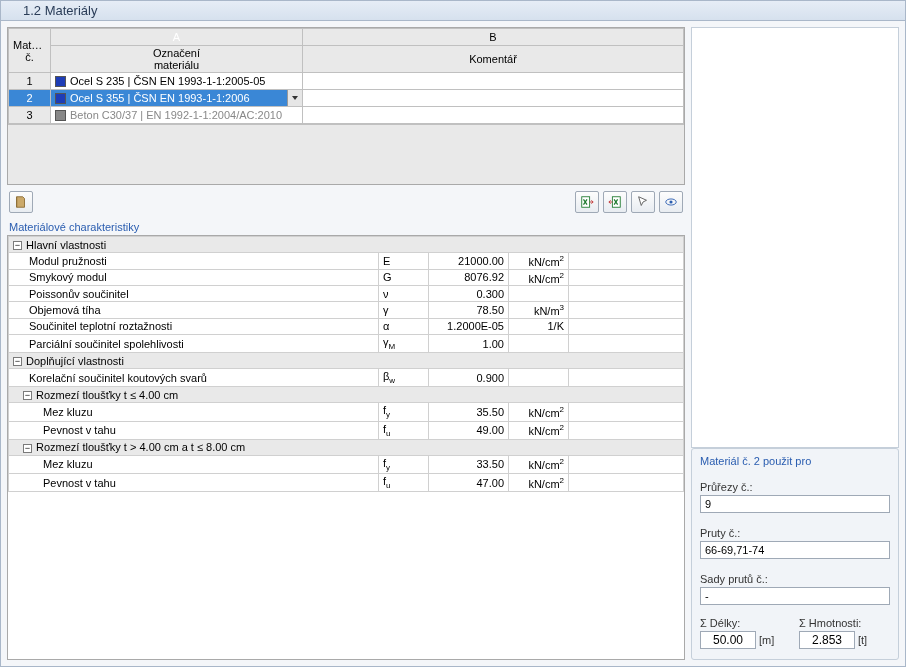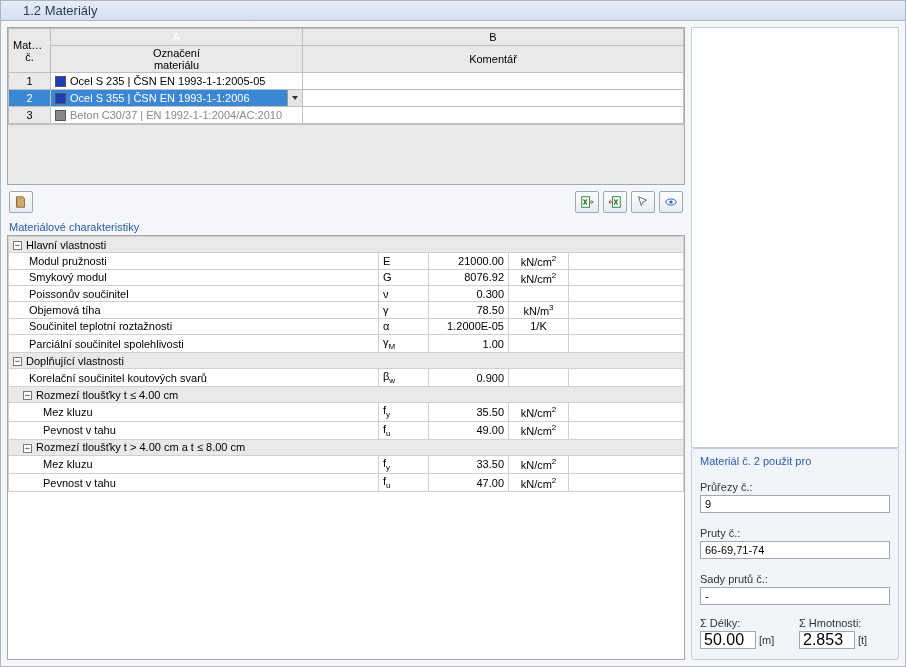--- a/index.html
+++ b/index.html
@@ -155,21 +155,21 @@
     white-space:nowrap;
     overflow:hidden;
   }
   .props .group td {
     background:#e9e9e9;
     font-weight:normal;
     margin-top:16px;
   }
   .props .sym { text-align:left; }
   .props .val { text-align:right; }
-  .props .unit { text-align:center;margin-left:44px; }
+  .props .unit { text-align:right;margin-left:44px; }
   .tree-toggle {
     display:inline-block; width:9px; height:9px;
     border:1px solid #7a7a7a;
     text-align:center; line-height:7px;
     font-size:9px;
     margin-right:4px;
     background:#fff;
     vertical-align:middle;
   }
   .indent1 { padding-left:20px !important; }
@@ -206,22 +206,22 @@
   }
   .sum-col { flex:1; }
   .sum-col .sum-label { color:#333; }
   .sum-box {
     display:flex; align-items:center; gap:3px; margin-top:2px;
   }
   .sum-box input {
     width:56px; height:18px;
     border:1px solid #9fa9b6;
     background:#fff; padding:1px 3px;
-    text-align:left;
-    font-family:inherit; font-size:16px;
+    text-align:center;
+    font-family:inherit; font-size:12px;
   }
   .sum-unit { color:#333; }
   sup { font-size:8px; }
 </style>
 </head>
 <body>
 
 <div class="window">
   <div class="titlebar">1.2 Materiály</div>
 

